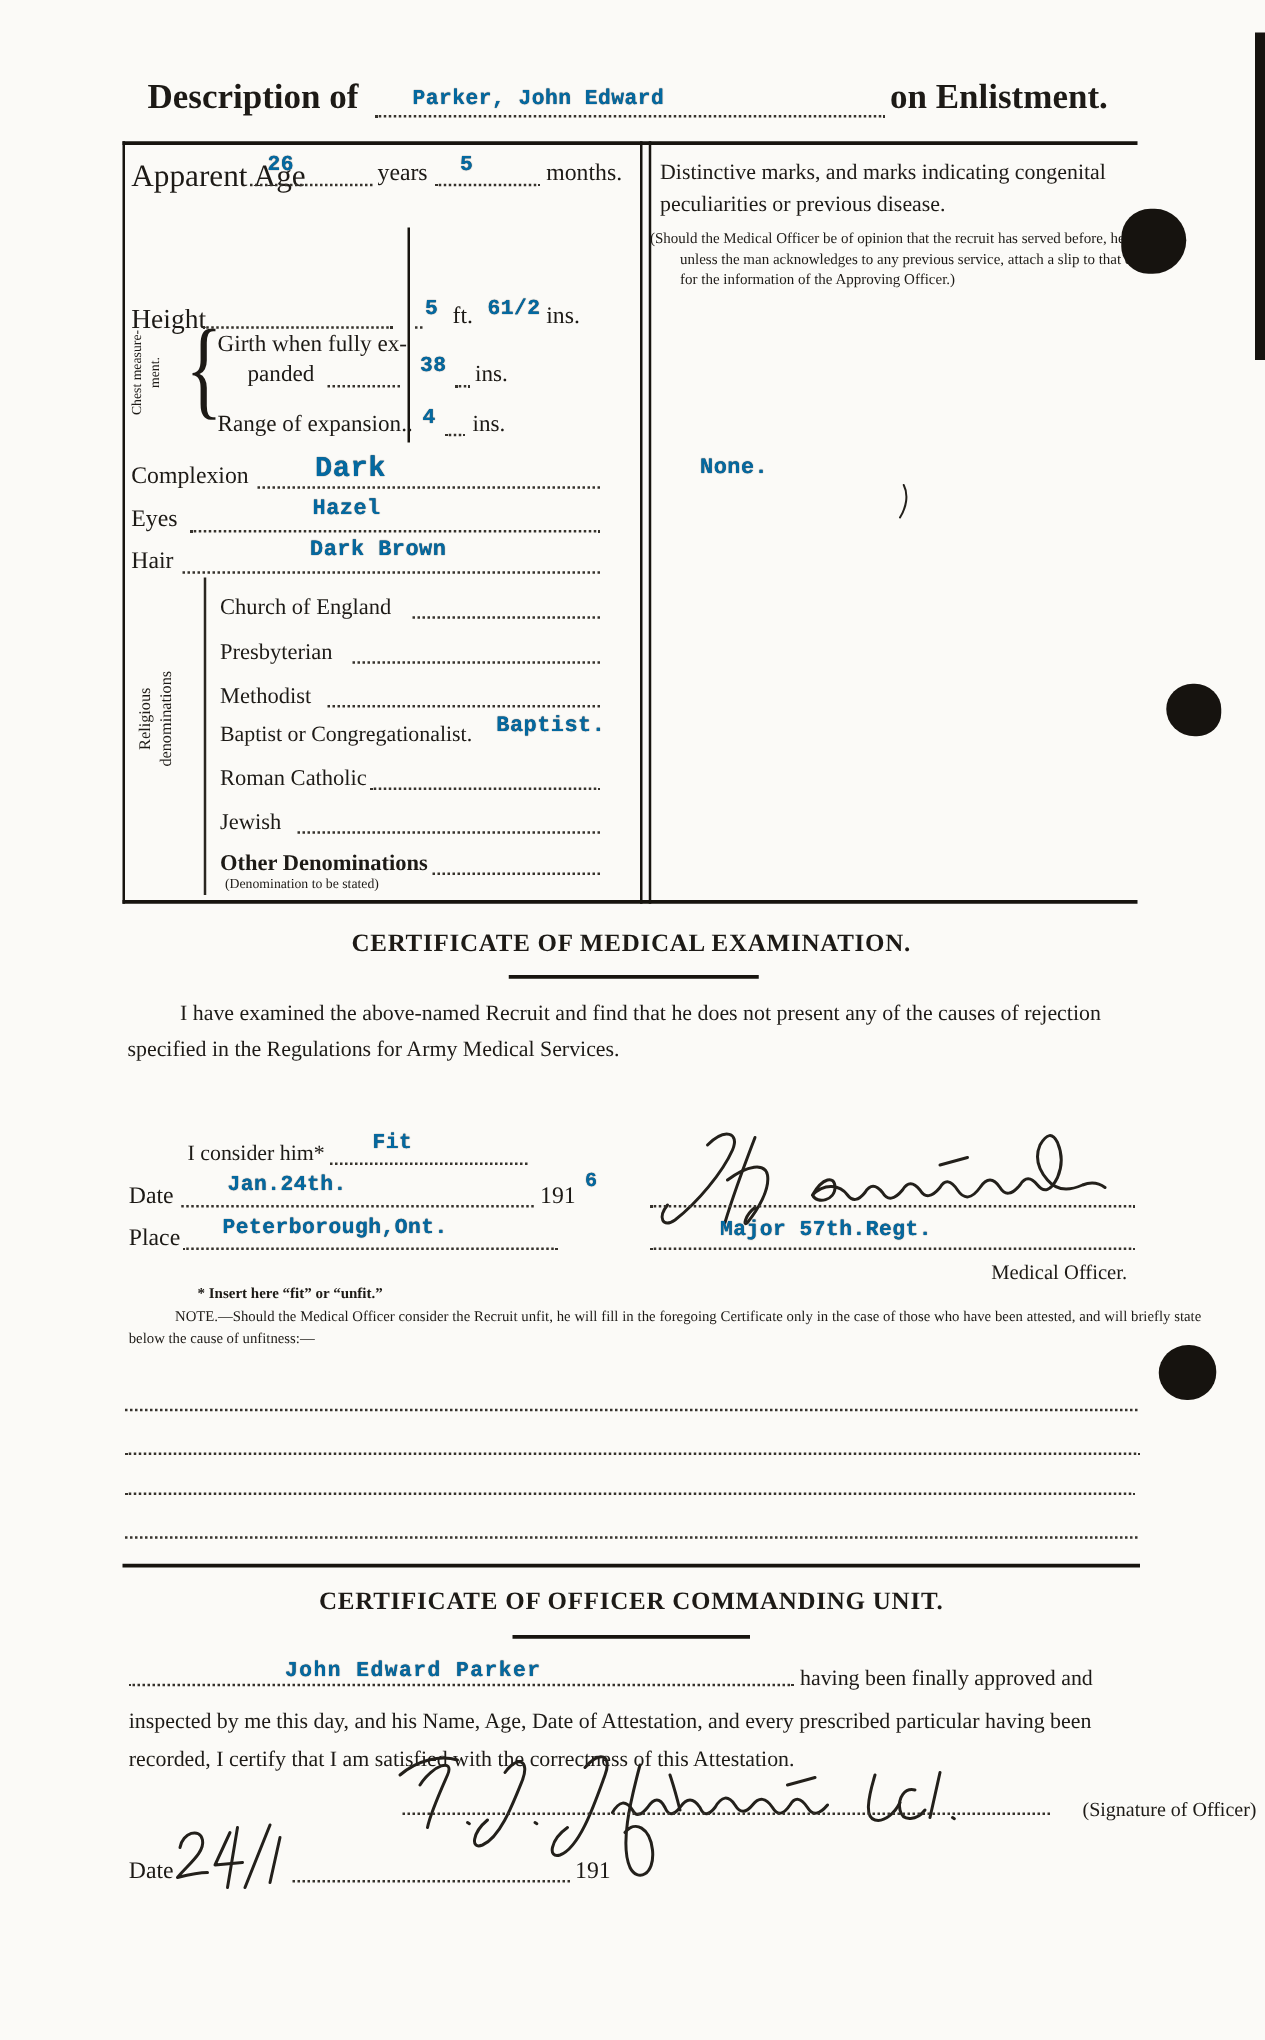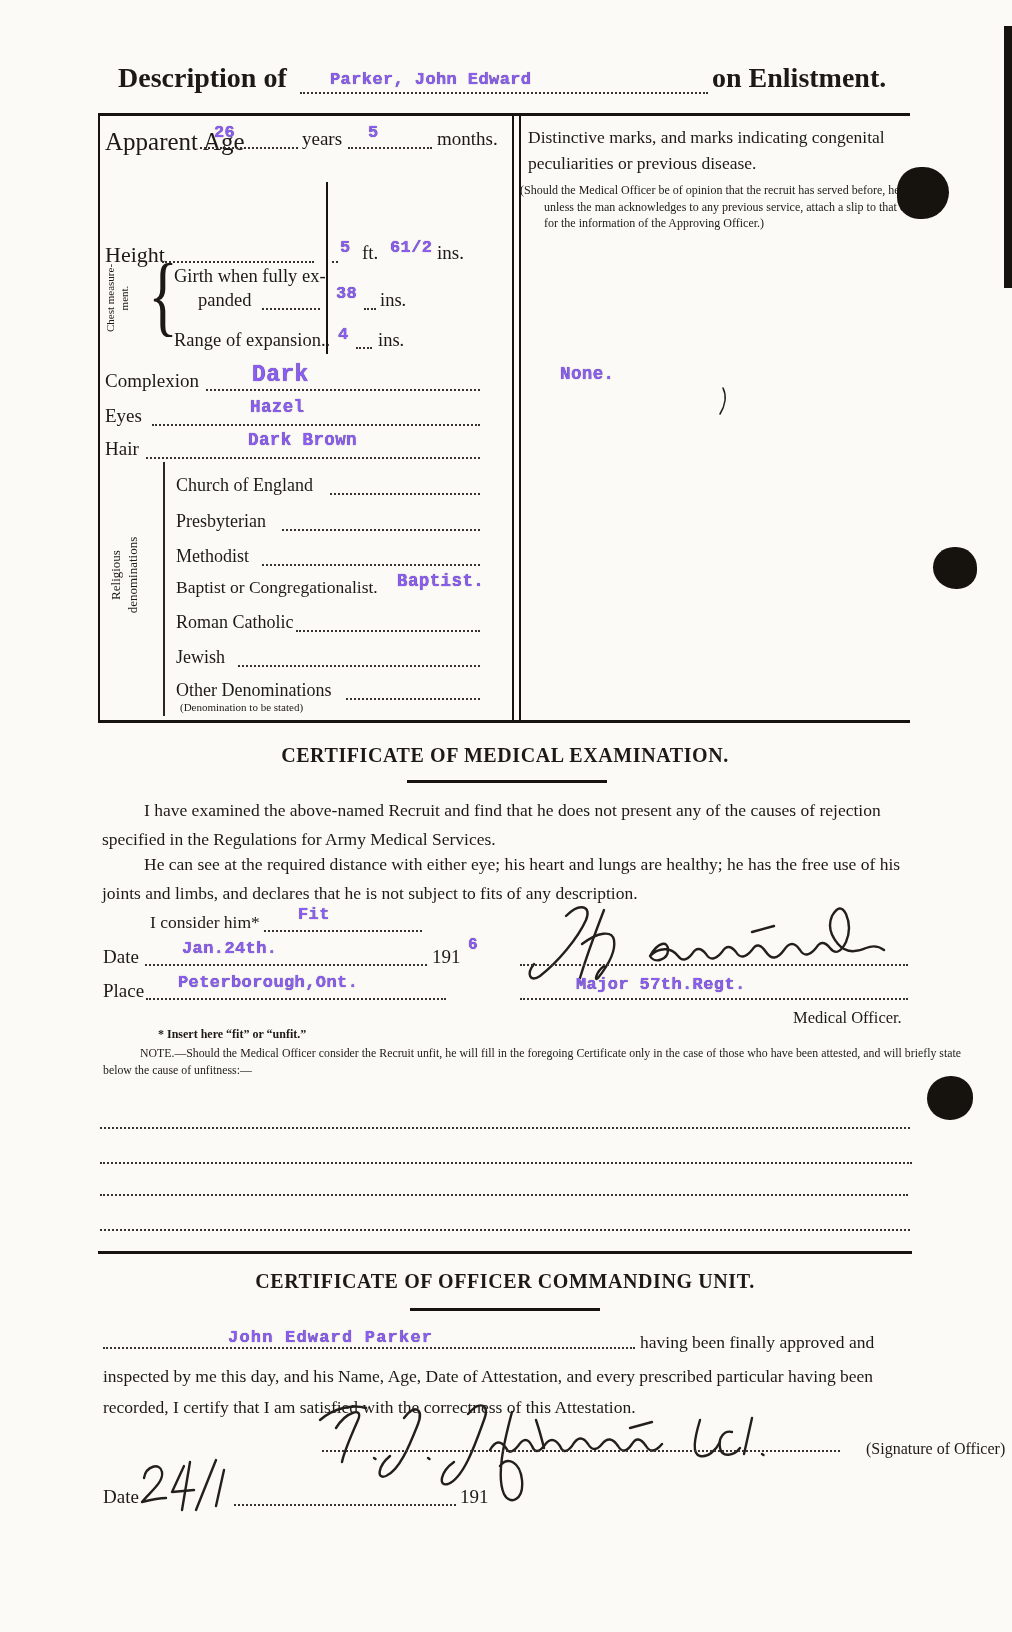--- a/index.html
+++ b/index.html
@@ -1,20 +1,20 @@
 <!DOCTYPE html>
 <html><head>
 <meta charset="utf-8">
 <style>
   html,body{margin:0;padding:0;background:#e8e6e2;}
   #page{position:relative;width:1012px;height:1632px;margin:0 auto;background:#fbfaf7;overflow:hidden;
         font-family:"Liberation Serif","DejaVu Serif",serif;color:#1d1a16;}
   .p{position:absolute;font-family:"Liberation Serif","DejaVu Serif",serif;color:#1d1a16;white-space:nowrap;}
   .wrap{white-space:normal;}
-  .t{position:absolute;font-family:"Liberation Mono","DejaVu Sans Mono",monospace;font-weight:700;color:#8b5cf6;
+  .t{position:absolute;font-family:"Liberation Mono","DejaVu Sans Mono",monospace;font-weight:700;color:#0369a1;
      letter-spacing:0.4px;white-space:nowrap;text-shadow:0 0 0.8px rgba(10,8,6,.9);}
   .dl{position:absolute;height:0;border-bottom:2.4px dotted #36322c;}
   .rule{position:absolute;background:#17140f;}
   .h{font-weight:700;letter-spacing:0.6px;text-align:center;}
   svg.sig{position:absolute;overflow:visible;}
   svg.sig path{fill:none;stroke:#23201b;stroke-width:2.4;stroke-linecap:round;stroke-linejoin:round;}
   .blob{position:absolute;background:#16130f;}
 </style>
 </head>
 <body>
@@ -83,41 +83,40 @@
   <div class="p" style="left:176px;top:511px;font-size:18px;">Presbyterian</div>
   <div class="dl" style="left:282px;top:529px;width:198px;"></div>
   <div class="p" style="left:176px;top:546px;font-size:18px;">Methodist</div>
   <div class="dl" style="left:262px;top:564px;width:218px;"></div>
   <div class="p" style="left:176px;top:577px;font-size:17.5px;">Baptist or Congregationalist.</div>
   <div class="t" style="left:397px;top:571px;font-size:17.5px;">Baptist.</div>
   <div class="p" style="left:176px;top:612px;font-size:18px;">Roman Catholic</div>
   <div class="dl" style="left:296px;top:630px;width:184px;"></div>
   <div class="p" style="left:176px;top:647px;font-size:18px;">Jewish</div>
   <div class="dl" style="left:238px;top:665px;width:242px;"></div>
-  <div class="p" style="left:176px;top:680px;font-size:18px;">Other Denominations</div>
+  <div class="p" style="left:176px;top:680px;font-size:18px;font-weight:bold;">Other Denominations</div>
   <div class="dl" style="left:346px;top:698px;width:134px;"></div>
   <div class="p" style="left:180px;top:701px;font-size:11px;">(Denomination to be stated)</div>
 
   <div class="p wrap" style="left:528px;top:124px;width:410px;font-size:17.5px;line-height:1.5;">Distinctive marks, and marks indicating congenital peculiarities or previous disease.</div>
   <div class="p wrap" style="left:520px;top:182px;width:392px;font-size:12px;line-height:1.38;padding-left:24px;text-indent:-24px;">(Should the Medical Officer be of opinion that the recruit has served before, he will, unless the man acknowledges to any previous service, attach a slip to that effect, for the information of the Approving Officer.)</div>
   <div class="t" style="left:560px;top:364px;font-size:17.5px;">None.</div>
   <svg class="sig" style="left:716px;top:386px;" width="20" height="32" viewBox="0 0 20 32">
       <path d="M7,2 C11,10 9,20 4,28" style="stroke-width:1.6"></path>
     </svg>
   <div class="blob" style="left:897px;top:167px;width:52px;height:52px;border-radius:48% 52% 55% 45%;"></div>
 
   <div class="blob" style="left:1004px;top:26px;width:8px;height:262px;"></div>
   <div class="blob" style="left:933px;top:547px;width:44px;height:42px;border-radius:50% 50% 46% 54%;"></div>
   <div class="blob" style="left:927px;top:1076px;width:46px;height:44px;border-radius:52% 48% 50% 50%;"></div>
 
   <div class="p h wrap" style="left:100px;top:744px;width:810px;font-size:20px;">CERTIFICATE OF MEDICAL EXAMINATION.</div>
   <div class="rule" style="left:407px;top:780px;width:200px;height:2.5px;"></div>
 
   <div class="p wrap" style="left:102px;top:796px;width:818px;font-size:17.5px;line-height:1.64;text-indent:42px;">I have examined the above-named Recruit and find that he does not present any of the causes of rejection specified in the Regulations for Army Medical Services.</div>
-  <div class="p wrap" style="left:102px;top:850px;width:818px;font-size:17.5px;line-height:1.64;text-indent:42px;">He can see at the required distance with either eye; his heart and lungs are healthy; he has the free use of his joints and limbs, and declares that he is not subject to fits of any description.</div>
 
   <div class="p" style="left:150px;top:912px;font-size:17.5px;">I consider him*</div>
   <div class="dl" style="left:264px;top:930px;width:158px;"></div>
   <div class="t" style="left:298px;top:905px;font-size:17px;">Fit</div>
 
   <div class="p" style="left:103px;top:946px;font-size:19px;">Date</div>
   <div class="dl" style="left:145px;top:964px;width:282px;"></div>
   <div class="t" style="left:182px;top:939px;font-size:17px;">Jan.24th.</div>
   <div class="p" style="left:432px;top:946px;font-size:19px;">191</div>
   <div class="t" style="left:468px;top:936px;font-size:16px;">6</div>

